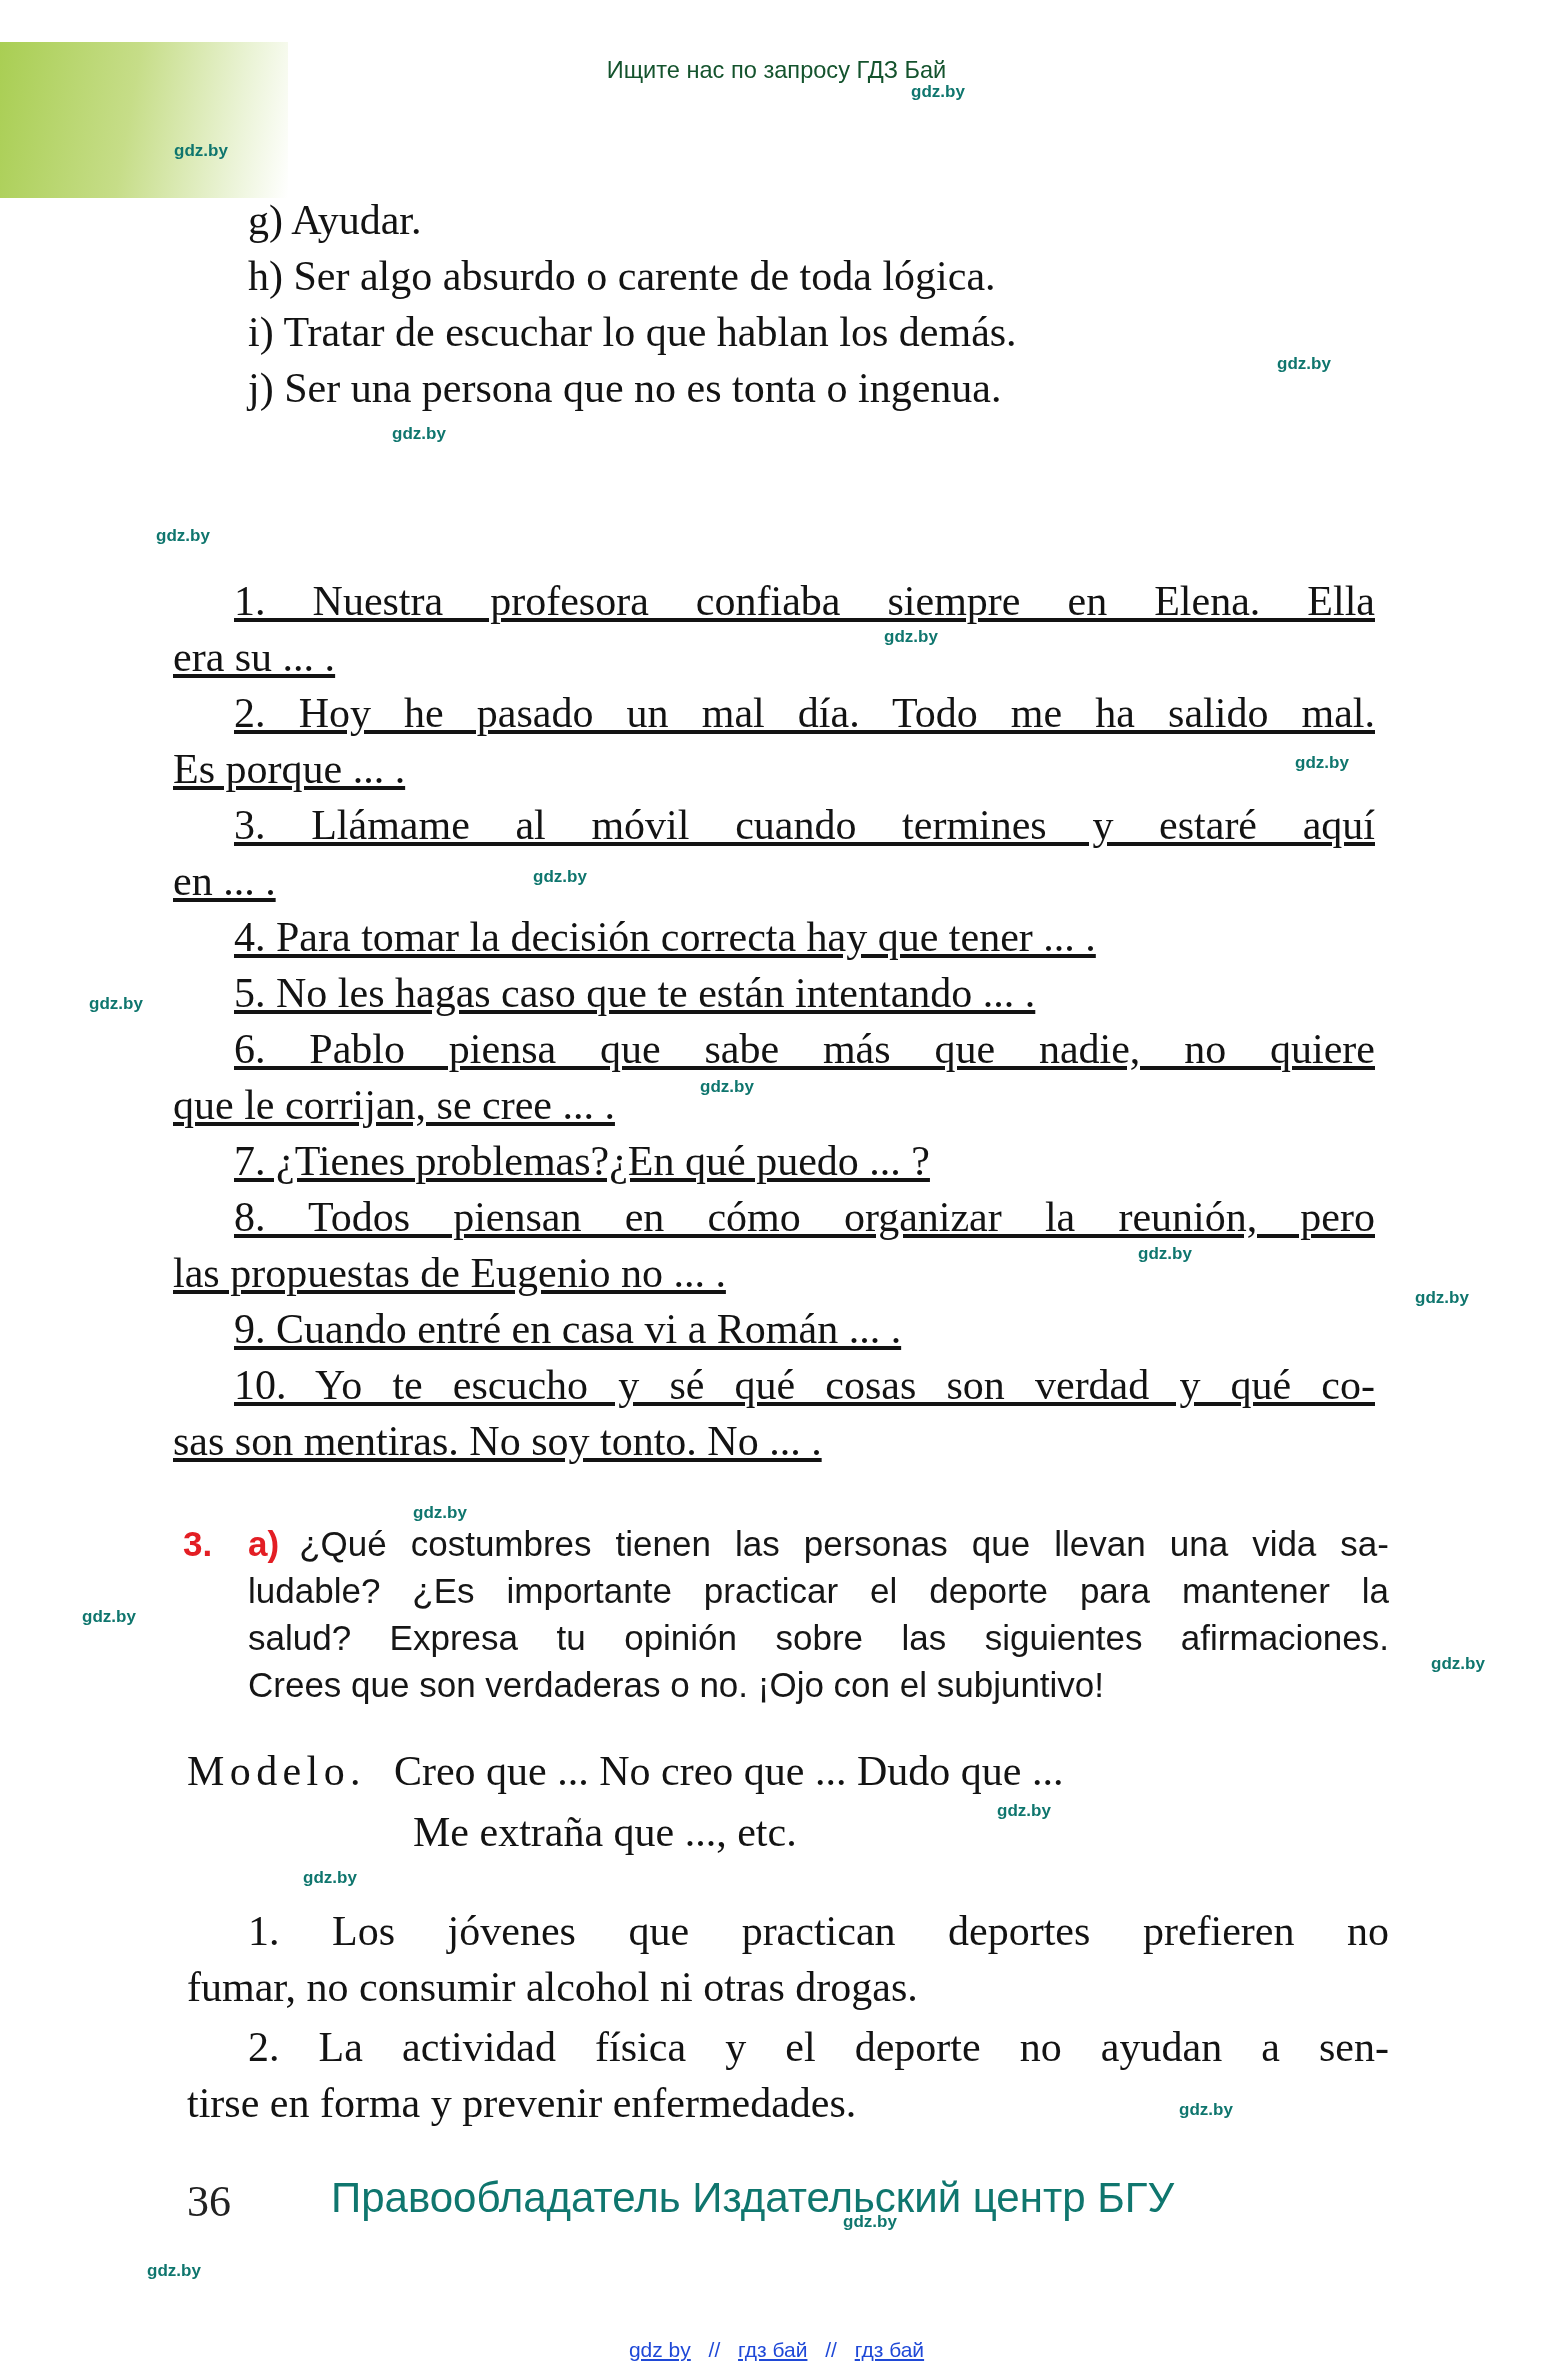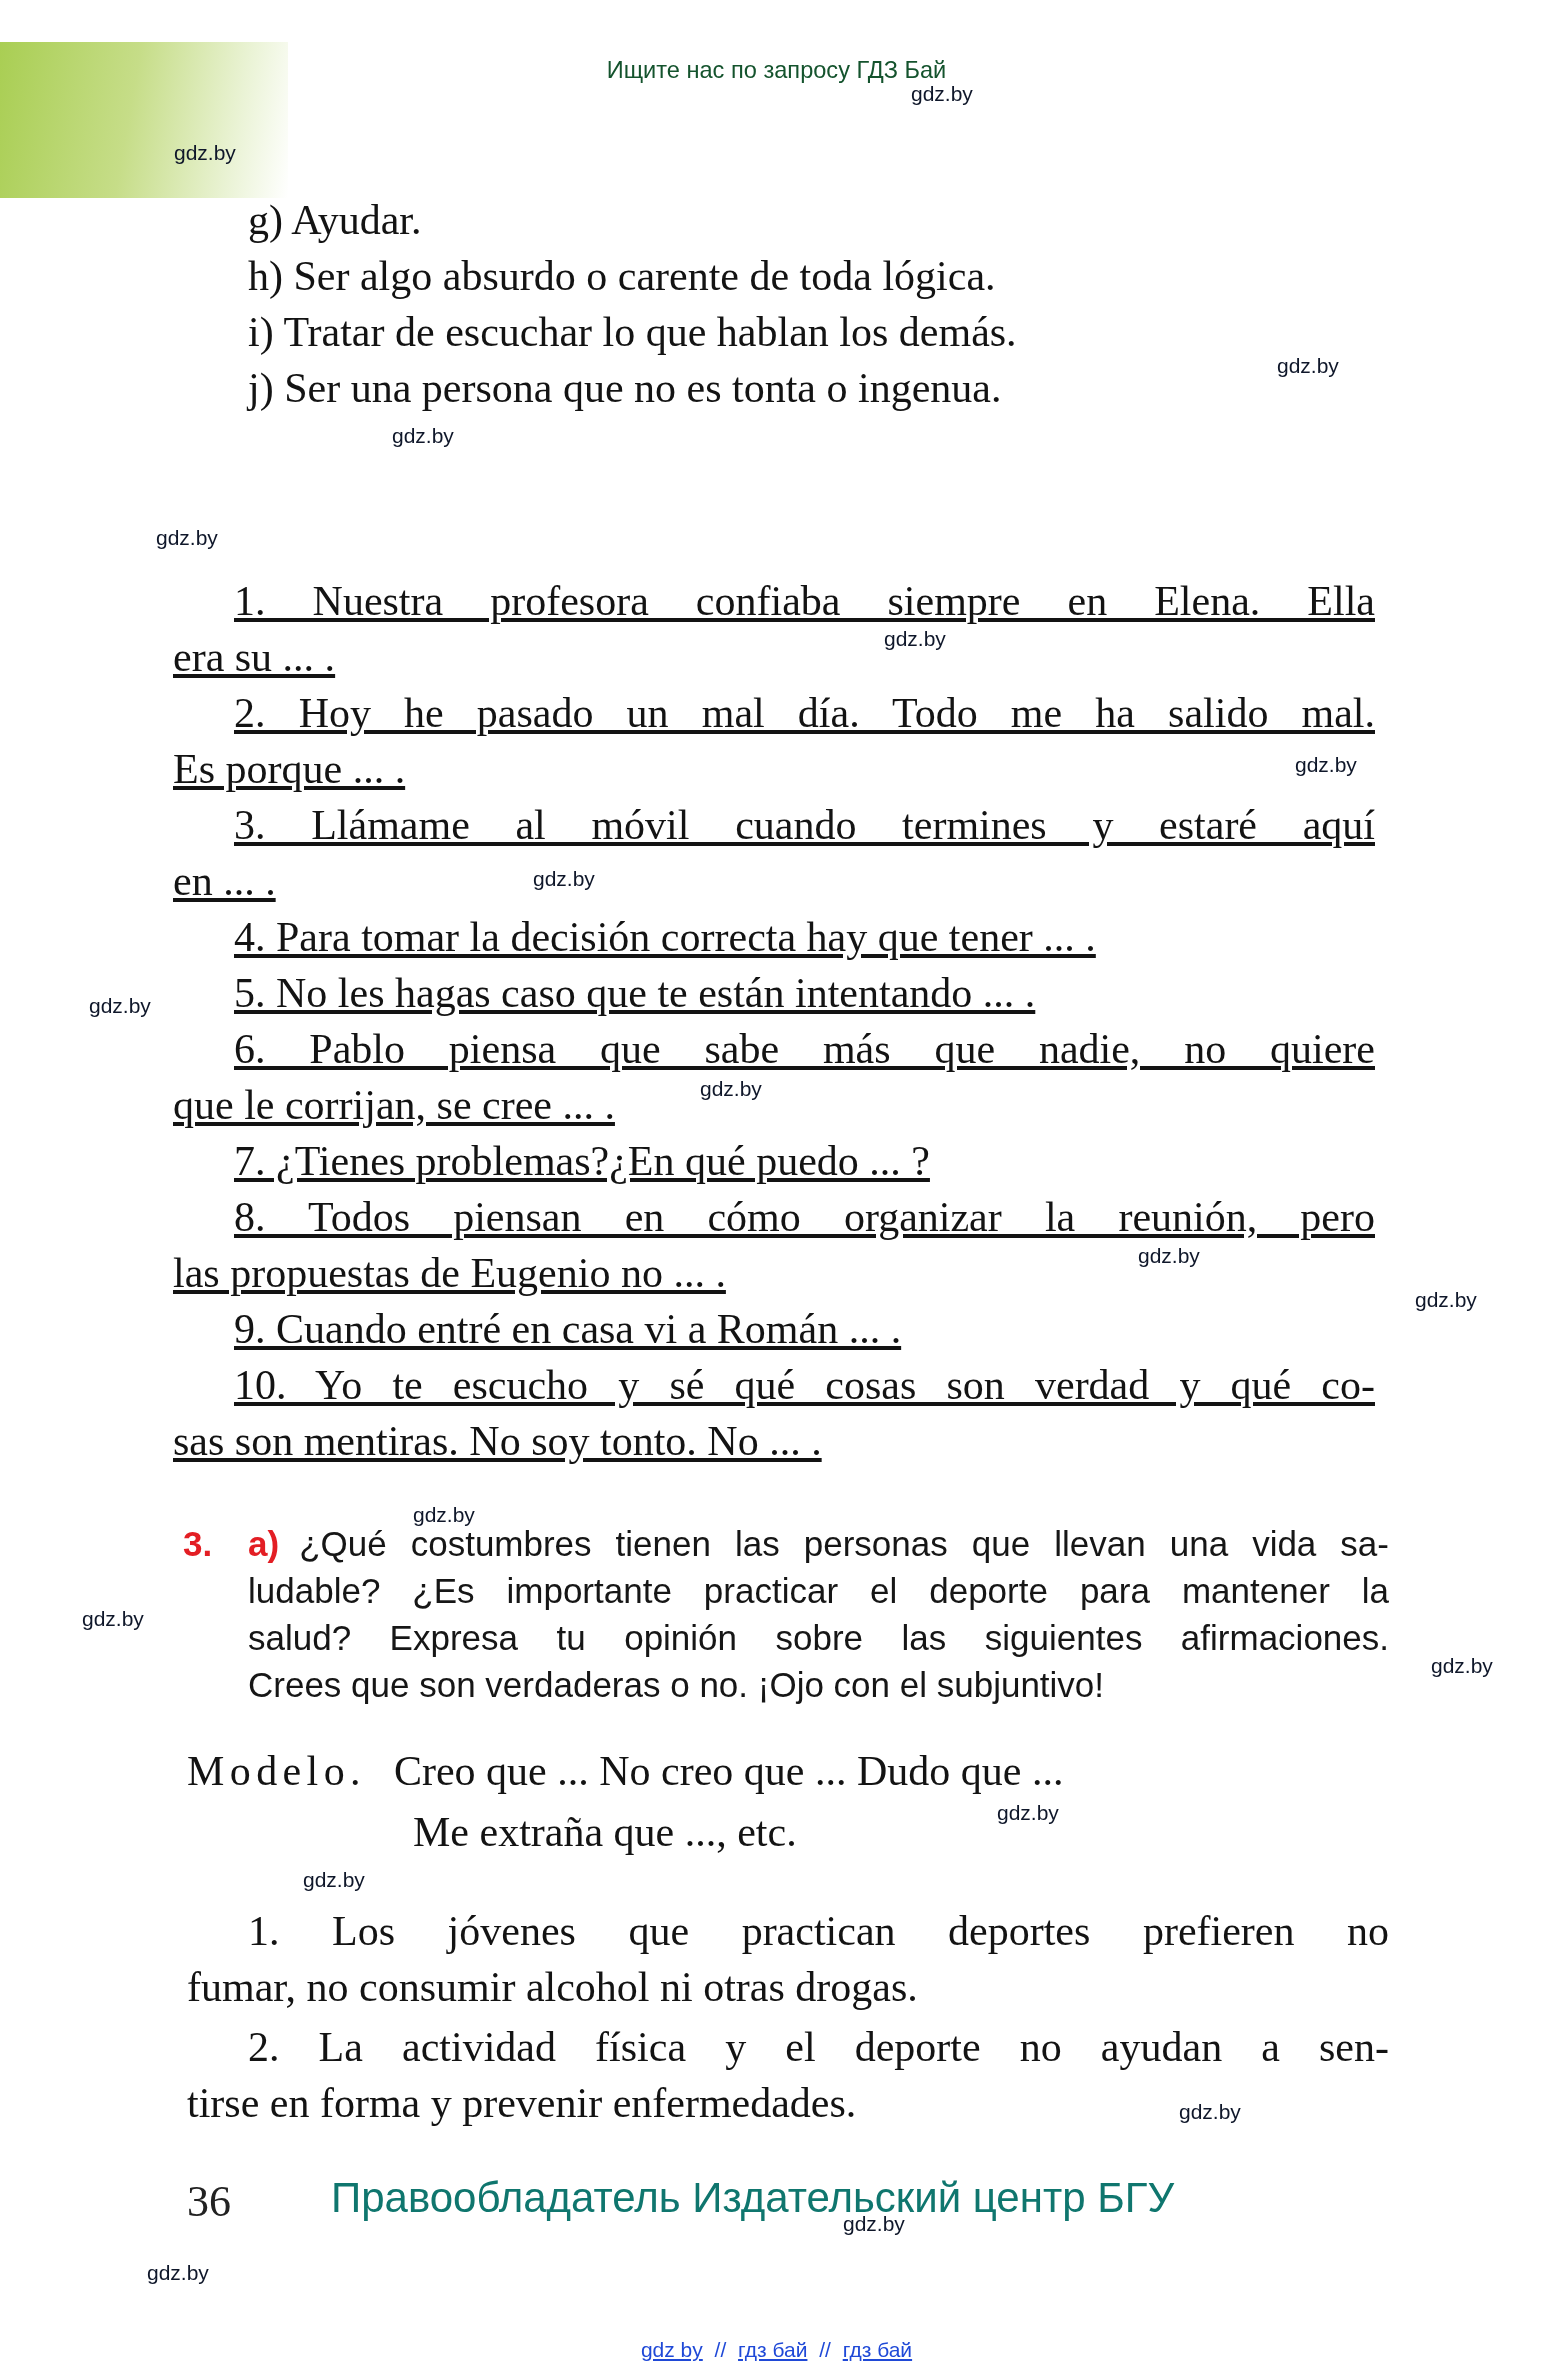--- a/index.html
+++ b/index.html
@@ -5,21 +5,21 @@
   html,body{margin:0;padding:0;background:#ffffff;}
   .page{position:relative;width:1553px;height:2377px;background:#ffffff;overflow:hidden;
         font-family:"Liberation Serif",serif;color:#131313;}
 
   .banner{position:absolute;top:9px;left:0;width:100%;text-align:center;
           font-family:"Liberation Sans",sans-serif;font-size:23.6px;color:#14532d;margin-top:48px;}
 
   .corner{position:absolute;left:0;top:42px;width:288px;height:156px;
           background:linear-gradient(100deg,#a9ce53 0%,#c6dd88 45%,#eaf3d5 80%,#ffffff 100%);}
 
-  .wm{position:absolute;font-family:"Liberation Sans",sans-serif;font-size:21px;color:#0f172a;white-space:nowrap;}
+  .wm{position:absolute;font-family:"Liberation Sans",sans-serif;font-size:17px;color:#0f766e;white-space:nowrap;font-weight:bold;}
 
   .serifblock{font-size:42px;line-height:56px;}
   .defs{position:absolute;left:248px;top:192px;}
 
   .taskc{position:absolute;left:182px;top:490px;font-family:"Liberation Sans",sans-serif;
          font-size:34px;line-height:44px;color:#1a1a1a;}
   .red{color:#e31e24;font-weight:700;}
   .taskc .red{margin-right:36px;}
 
   .situations{position:absolute;left:173px;top:573px;width:1202px;text-decoration:underline;}
@@ -38,21 +38,21 @@
   .modelo-label{letter-spacing:5.4px;}
   .modelo-text{margin-left:28px;}
   .modelo-l2{padding-left:226px;}
 
   .pagenum{position:absolute;left:187px;top:2176px;font-size:44px;color:#222;}
   .publisher{position:absolute;left:331px;top:2174px;font-family:"Liberation Sans",sans-serif;
              font-size:42px;color:#0f766e;}
 
   .links{position:absolute;left:0;top:2338px;width:100%;text-align:center;
          font-family:"Liberation Sans",sans-serif;font-size:21px;color:#1f49d7;}
-  .links a{color:#1f49d7;text-decoration:underline;margin:0 10px;cursor:pointer;}
+  .links a{color:#1f49d7;text-decoration:underline;margin:0 16px;cursor:pointer;}
   .links .sep{text-decoration:none;margin:0 1.8px;}
 </style>
 </head>
 <body>
 
 <div class="page">
 
   <div class="banner">Ищите нас по запросу ГДЗ Бай</div>
 
   <div class="corner"></div>

